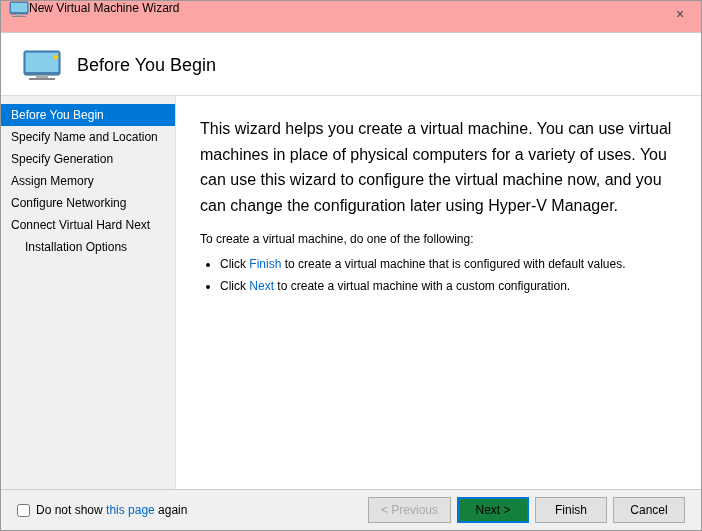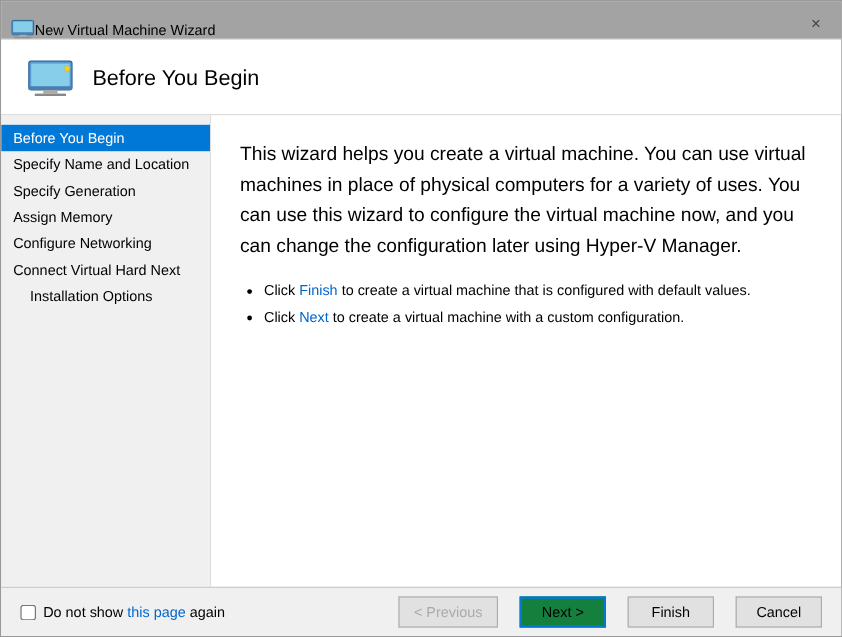--- a/index.html
+++ b/index.html
@@ -15,24 +15,24 @@
     .window {
       width: 702px;
       height: 531px;
       background: #f0f0f0;
       border: 1px solid #999;
       box-shadow: 2px 2px 8px rgba(0,0,0,0.3);
       display: flex;
       flex-direction: column;
     }
     .title-bar {
-      background: #a3a3a3;
+      background: #fca5a5;
       height: 32px;
       display: flex;
-      align-items: flex-end;
+      align-items: flex-start;
       padding: 0 8px;
       border-bottom: 1px solid #ccc;
       flex-shrink: 0;
     }
     .title-bar-text {
       flex: 1;
       font-size: 12px;
       color: #000;
     }
     .title-bar-close {
@@ -139,21 +139,21 @@
     }
     .checkbox-label {
       font-size: 12px;
       color: #000;
     }
     .checkbox-label span.link {
       color: #0066cc;
     }
     .button-group {
       display: flex;
-      gap: 18px;
+      gap: 6px;
     }
     .btn {
       min-width: 72px;
       height: 26px;
       padding: 0 12px;
       font-size: 12px;
       border: 1px solid #adadad;
       background: #e1e1e1;
       cursor: pointer;
       color: #000;
@@ -222,20 +222,21 @@
       <div class="sidebar-item">Specify Name and Location</div>
       <div class="sidebar-item">Specify Generation</div>
       <div class="sidebar-item">Assign Memory</div>
       <div class="sidebar-item">Configure Networking</div>
       <div class="sidebar-item">Connect Virtual Hard Next</div>
       <div class="sidebar-item sub">Installation Options</div>
     </div>
 
     <div class="main-content">
       <p class="main-text">This wizard helps you create a virtual machine. You can use virtual machines in place of physical computers for a variety of uses. You can use this wizard to configure the virtual machine now, and you can change the configuration later using Hyper-V Manager.</p>
+      <p class="section-title">To create a virtual machine, do one of the following:</p>
       <ul class="bullet-list">
         <li>
           <span>Click <span class="link">Finish</span> to create a virtual machine that is configured with default values.</span>
         </li>
         <li>
           <span>Click <span class="link">Next</span> to create a virtual machine with a custom configuration.</span>
         </li>
       </ul>
     </div>
   </div>

